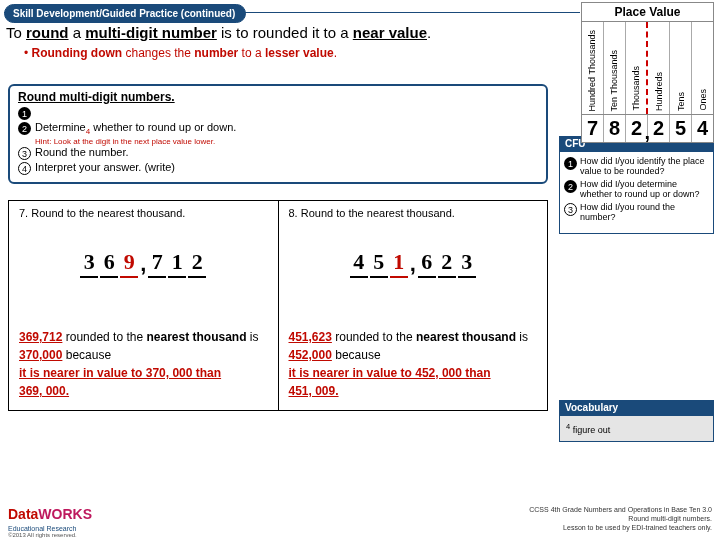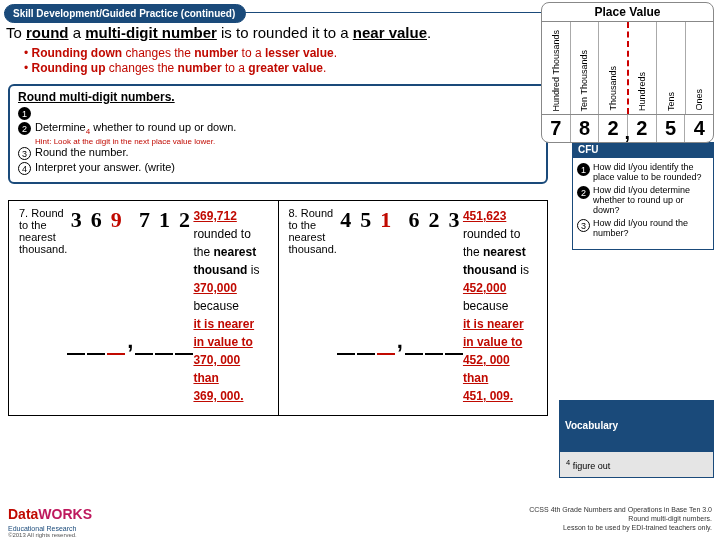--- a/index.html
+++ b/index.html
@@ -1,19 +1,19 @@
 <!DOCTYPE html>
 <html><head>
 <meta charset="utf-8">
 <style>
 *{margin:0;padding:0;box-sizing:border-box;font-family:Arial,Helvetica,sans-serif}
 body{width:720px;height:540px;background:#fff;position:relative;overflow:hidden;font-size:11px}
 .tab{position:absolute;top:4px;left:4px;background:#1a4a7a;color:#fff;padding:3px 10px 3px 8px;border-radius:10px;font-size:10px;font-weight:bold;z-index:3;border:1px solid #1a4a7a}
 .tab-line{position:absolute;top:12px;left:4px;right:140px;height:1px;background:#1a4a7a;z-index:2}
-.pv-box{position:absolute;top:2px;right:6px;width:173px;background:#fff;border:1px solid #888;border-radius:8px;z-index:5}
+.pv-box{position:absolute;top:2px;right:6px;width:133px;background:#fff;border:1px solid #888;border-radius:0;z-index:5}
 .pv-title{text-align:center;font-weight:bold;font-size:12px;padding:2px 0;border-bottom:1px solid #888}
 .pv-cols{display:flex}
 .pv-col{flex:1;height:92px;border-right:1px solid #aaa;position:relative;display:flex;flex-direction:column;justify-content:flex-end;align-items:center}
 .pv-col:last-child{border-right:none}
 .pv-label{writing-mode:vertical-rl;transform:rotate(180deg);font-size:9px;margin-bottom:3px}
 .pv-col:nth-child(3){border-right:2px dashed #c00}
 .pv-digits{display:flex;border-top:1px solid #888}
 .pv-dig{flex:1;text-align:center;font-size:20px;font-weight:bold;border-right:1px solid #aaa;padding:2px 0}
 .pv-dig:last-child{border-right:none}
 .pv-dig.comma{position:relative}
@@ -24,37 +24,37 @@
 .bullets{position:absolute;top:46px;left:24px;font-size:12px;color:#c00900}
 .bullets div{margin-bottom:1px}
 .bullets .k{font-weight:bold}
 .steps-box{position:absolute;top:84px;left:8px;width:540px;border:2px solid #1a4a7a;border-radius:6px;padding:4px 8px 6px;background:#fff}
 .steps-title{font-weight:bold;text-decoration:underline;font-size:12px;margin-bottom:2px}
 .step{display:flex;align-items:flex-start;gap:4px;font-size:11px;margin-bottom:1px}
 .num{width:13px;height:13px;border-radius:50%;background:#000;color:#fff;font-size:9px;display:flex;align-items:center;justify-content:center;flex-shrink:0;margin-top:1px}
 .numw{background:#fff;color:#000;border:1px solid #000}
 .hint{font-size:8px;color:#c00900;margin-left:17px;margin-top:0}
 .sub4{color:#c00900;font-size:8px;vertical-align:sub}
-.cfu{position:absolute;top:142px;right:6px;width:142px}
+.cfu{position:absolute;top:136px;right:6px;width:155px}
 .cfu-h{background:#1a4a7a;color:#fff;font-weight:bold;font-size:10px;padding:2px 6px}
 .cfu-body{background:#fff;border:1px solid #1a4a7a;padding:4px 4px 8px;font-size:9px}
 .cfu-item{display:flex;gap:3px;margin-bottom:3px}
 .problems{position:absolute;top:200px;left:8px;width:540px;border:1.5px solid #000;display:flex}
-.prob{flex:1;padding:6px 10px 10px;border-right:1.5px solid #000;display:flex;flex-direction:row}
+.prob{flex:1;padding:6px 10px 10px;border-right:1.5px solid #000;display:flex;flex-direction:column}
 .prob:last-child{border-right:none}
 .prob-t{font-size:11px;margin-bottom:30px}
 .digits{display:flex;justify-content:center;gap:2px;margin-bottom:50px}
 .dig{border-bottom:2px solid #000;width:18px;text-align:center;font-size:22px;font-weight:bold;font-family:"Comic Sans MS",cursive;padding-bottom:1px}
 .dig.mark{color:#c00900;border-bottom:2px solid #c00900}
 .comma2{font-size:22px;font-weight:bold;align-self:flex-end;padding-bottom:1px}
 .answer{font-size:12px;line-height:1.5}
 .answer .ul{text-decoration:underline;font-weight:bold}
 .answer .red{color:#c00900}
 .vocab{position:absolute;top:400px;right:6px;width:155px}
-.vocab-h{background:#1a4a7a;color:#fff;font-weight:bold;font-size:10px;padding:20px 6px}
+.vocab-h{background:#1a4a7a;color:#fff;font-weight:bold;font-size:10px;padding:2px 6px}
 .vocab-b{border:1px solid #1a4a7a;background:#e5e5e5;padding:6px;font-size:9px}
 .logo{position:absolute;bottom:18px;left:8px;font-size:14px;font-weight:bold}
 .logo .d{color:#c00900}
 .logo .w{color:#be185d}
 .logo-sub{position:absolute;bottom:8px;left:8px;font-size:7px;color:#1a4a7a}
 .copy{position:absolute;bottom:2px;left:8px;font-size:6px;color:#555}
 .ccss{position:absolute;bottom:8px;right:8px;font-size:7px;text-align:right;color:#333;line-height:1.3}
 </style>
 </head>
 <body>
@@ -93,21 +93,20 @@
     <div class="pv-dig">4</div>
   </div>
 </div>
 
 <div class="headline">
   <span>To </span><span class="t u">round</span><span> a </span><span class="t u">multi-digit number</span><span> is to rounded it to a </span><span class="t u">near value</span><span>.</span>
 </div>
 
 <div class="bullets">
   <div><span>• </span><span class="k">Rounding down</span><span> changes the  </span><span class="k">number</span><span> to a  </span><span class="k">lesser value</span><span>.</span></div>
-  <div><span>• </span><span class="k">Rounding up</span><span> changes the  </span><span class="k">number</span><span> to a  </span><span class="k">greater value</span><span>.</span></div>
 </div>
 
 <div class="steps-box">
   <div class="steps-title">Round multi-digit numbers.</div>
   <div class="step">
       <span class="num">1</span>
     </div>
   <div class="step">
       <span class="num">2</span>
       <span><span>Determine</span><span class="sub4">4</span><span> whether to round up or down.</span></span>

